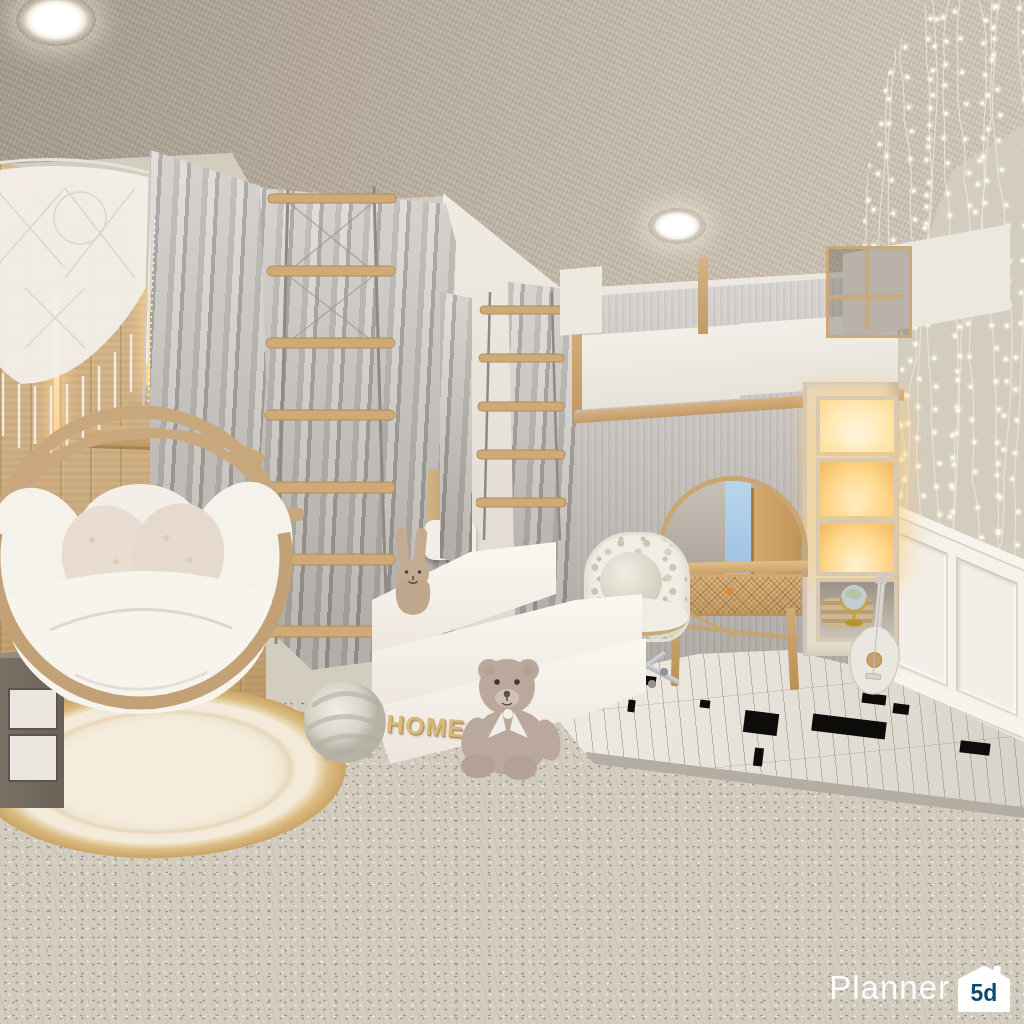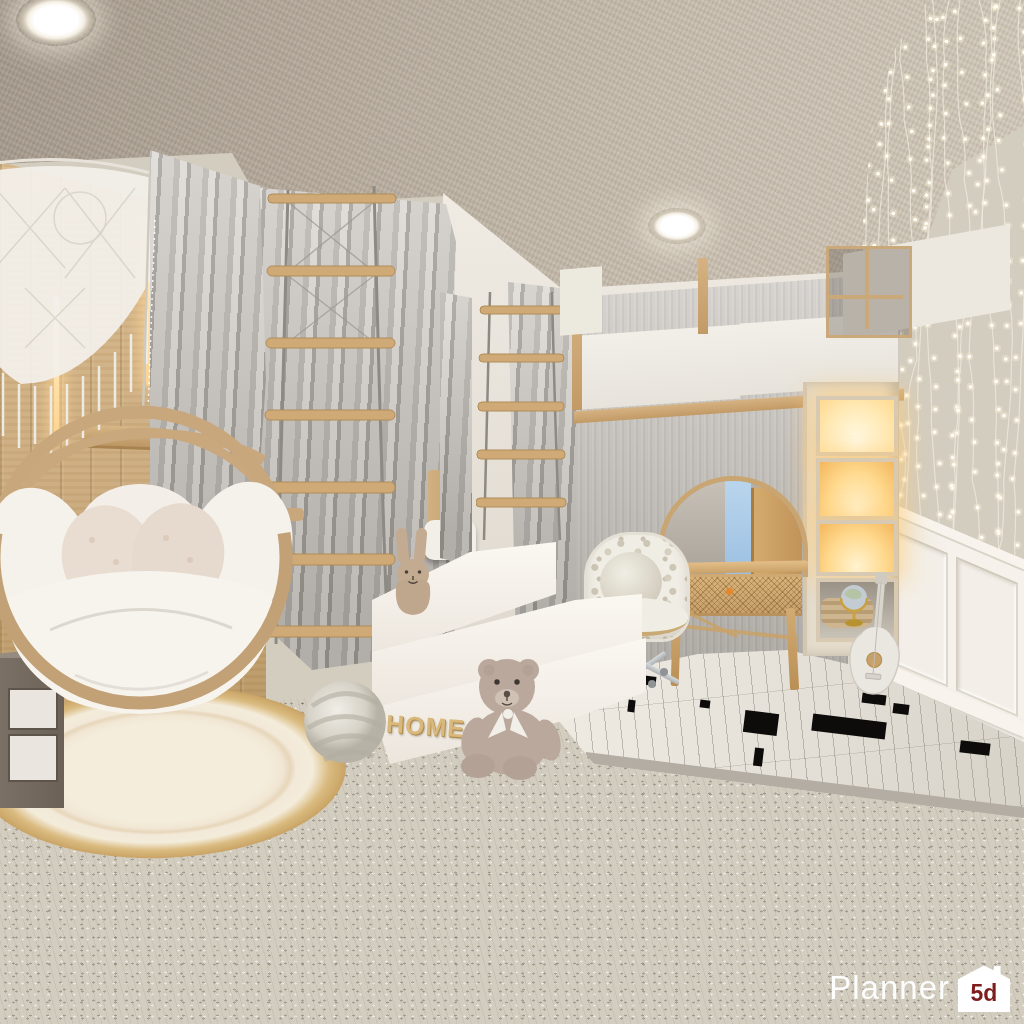--- a/index.html
+++ b/index.html
@@ -120,21 +120,21 @@
   .cleg{height:5px;background:linear-gradient(#d6d9db,#aeb2b5);border-radius:3px;}
   .caster{width:8px;height:8px;border-radius:50%;background:#8f9396;}
   
   #home{left:386px;top:712px;width:84px;font-size:25px;font-weight:bold;color:#d9b87b;text-shadow:1px 1px 0 #b08d4f, 2px 2px 2px rgba(90,70,40,.35);letter-spacing:1px;transform:rotate(4deg);}
   
   #watermark{right:14px;bottom:12px;display:flex;align-items:center;gap:8px;}
   #wm-text{font-size:33px;color:var(--watermark,#fff);letter-spacing:1px;opacity:.97;}
   #wm-badge{position:relative;width:52px;height:48px;background:var(--watermark,#fff);
     clip-path:polygon(0 32%,50% 3%,68% 13%,70% 4%,82% 4%,82% 21%,100% 32%,100% 100%,0 100%);
     display:flex;align-items:flex-end;justify-content:center;}
-  #wm-5d{font-size:23px;font-weight:bold;color:#7f1d1d;line-height:1;padding-bottom:7px;letter-spacing:0;}
+  #wm-5d{font-size:23px;font-weight:bold;color:#0c4a6e;line-height:1;padding-bottom:7px;letter-spacing:0;}
 </style>
 </head>
 <body>
 
 <div id="stage">
 
   <div class="abs" id="ceiling"></div>
   <div class="abs spot" style="left:16px;top:-6px;width:80px;height:52px;"></div>
   <div class="abs spot" style="left:648px;top:208px;width:58px;height:36px;"></div>
 

